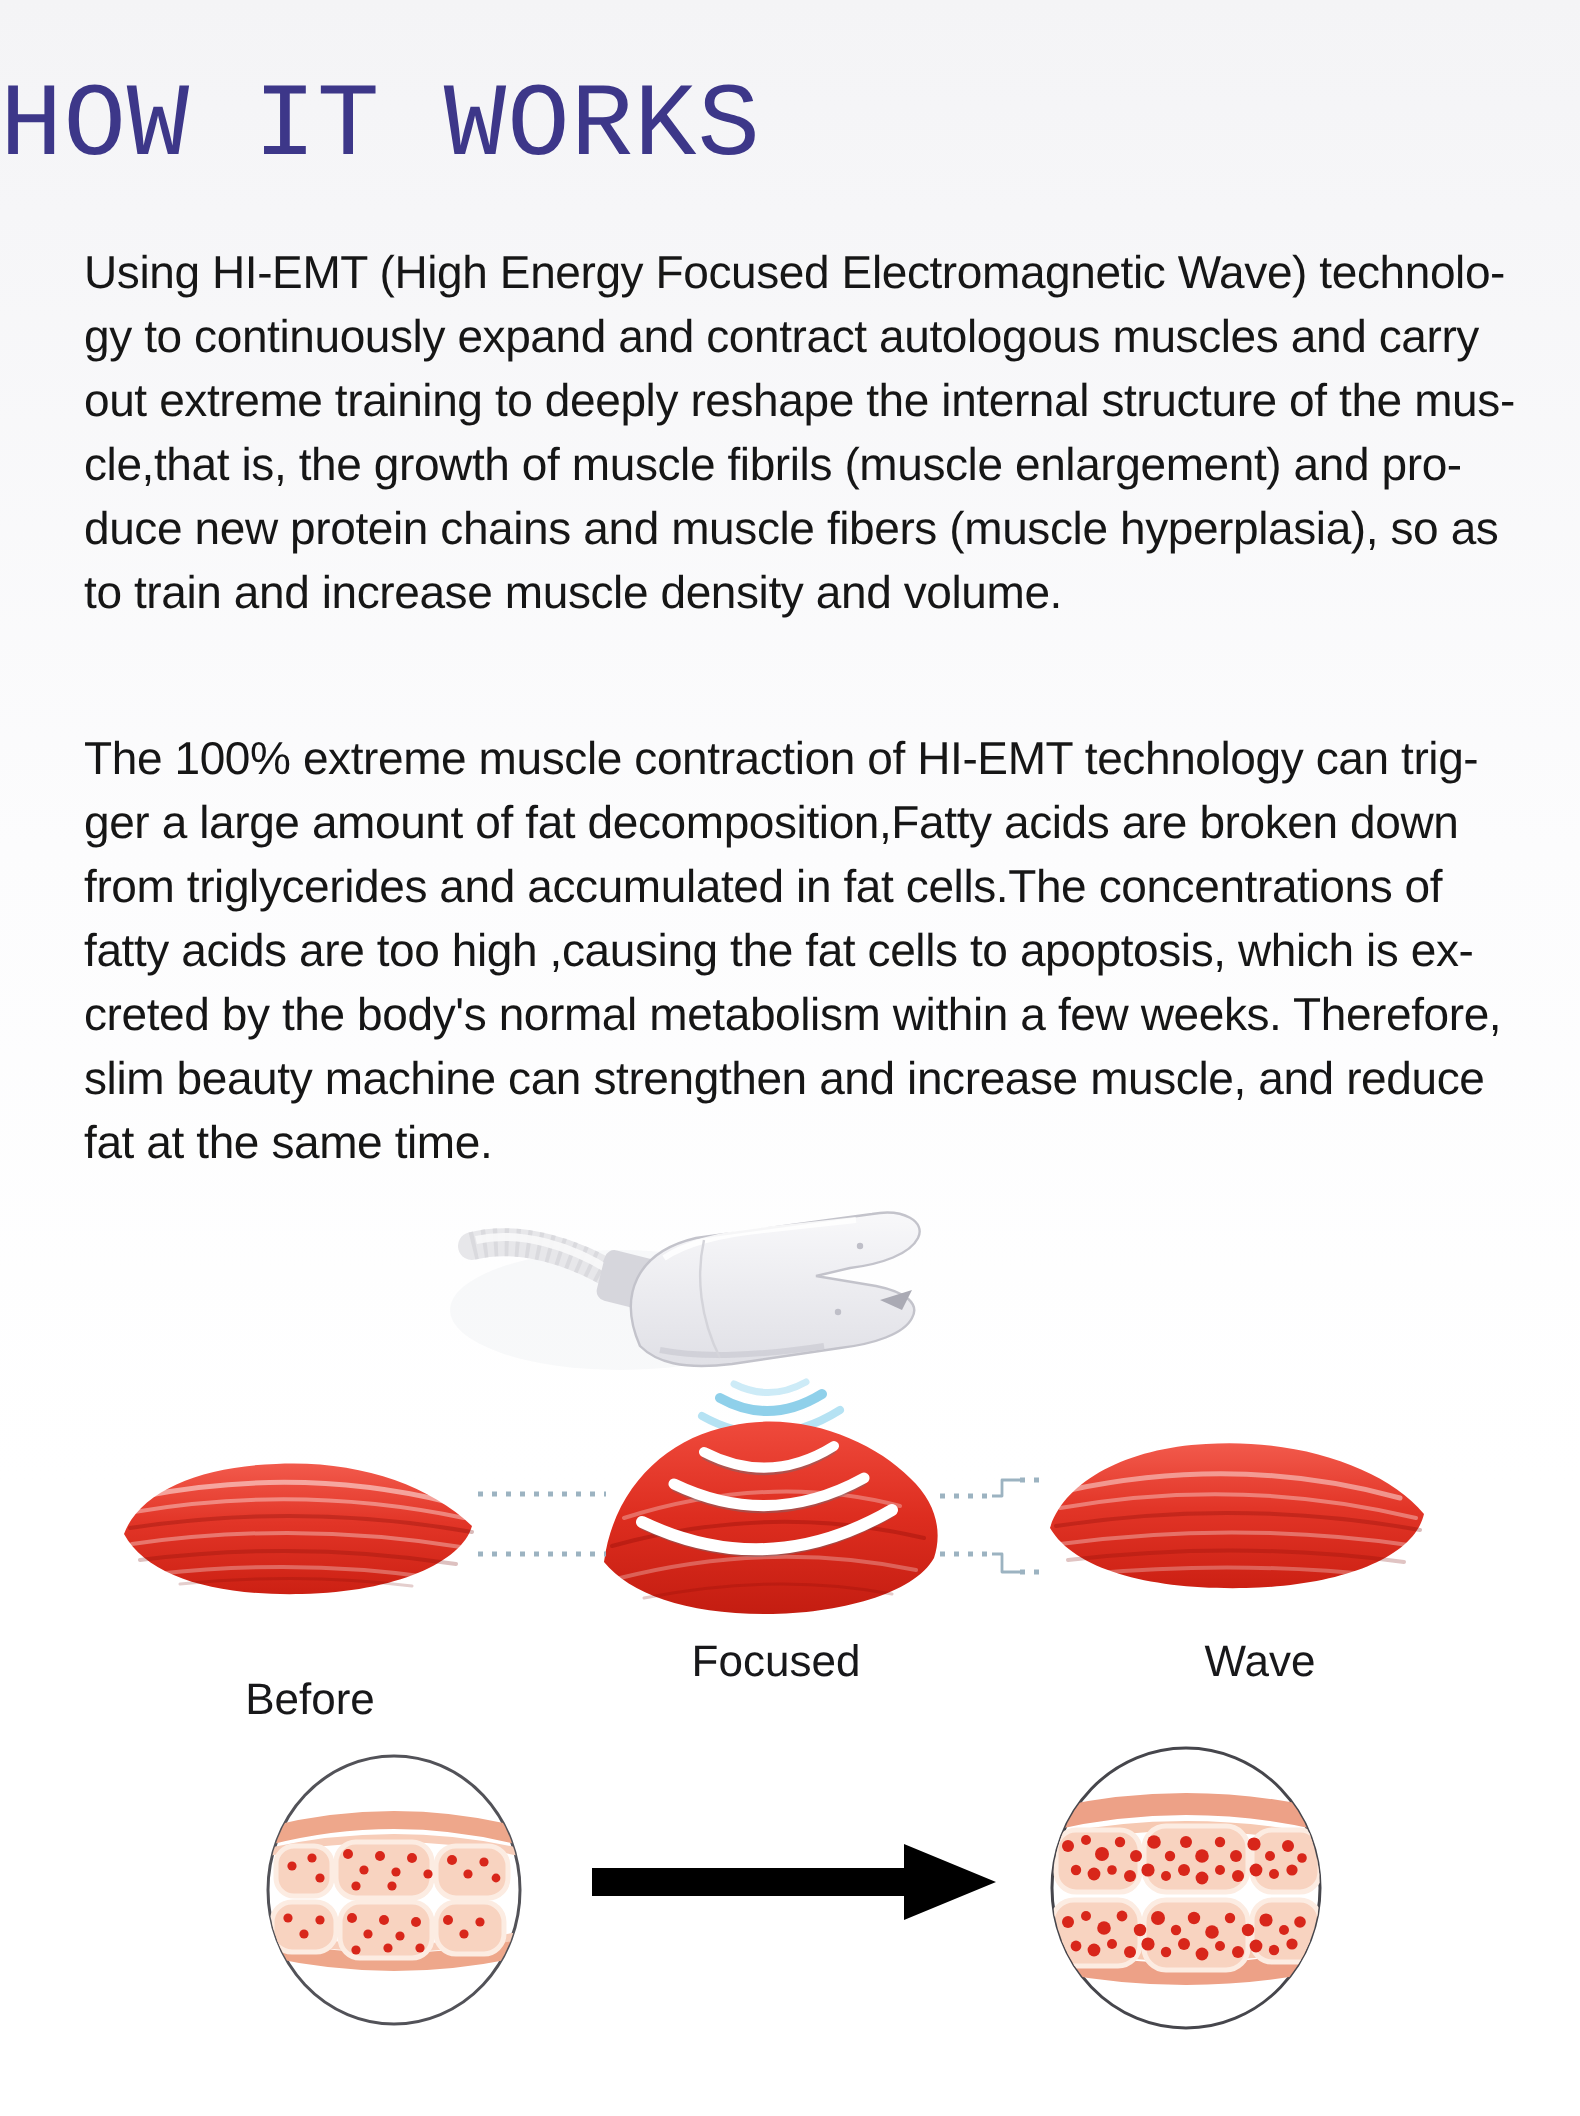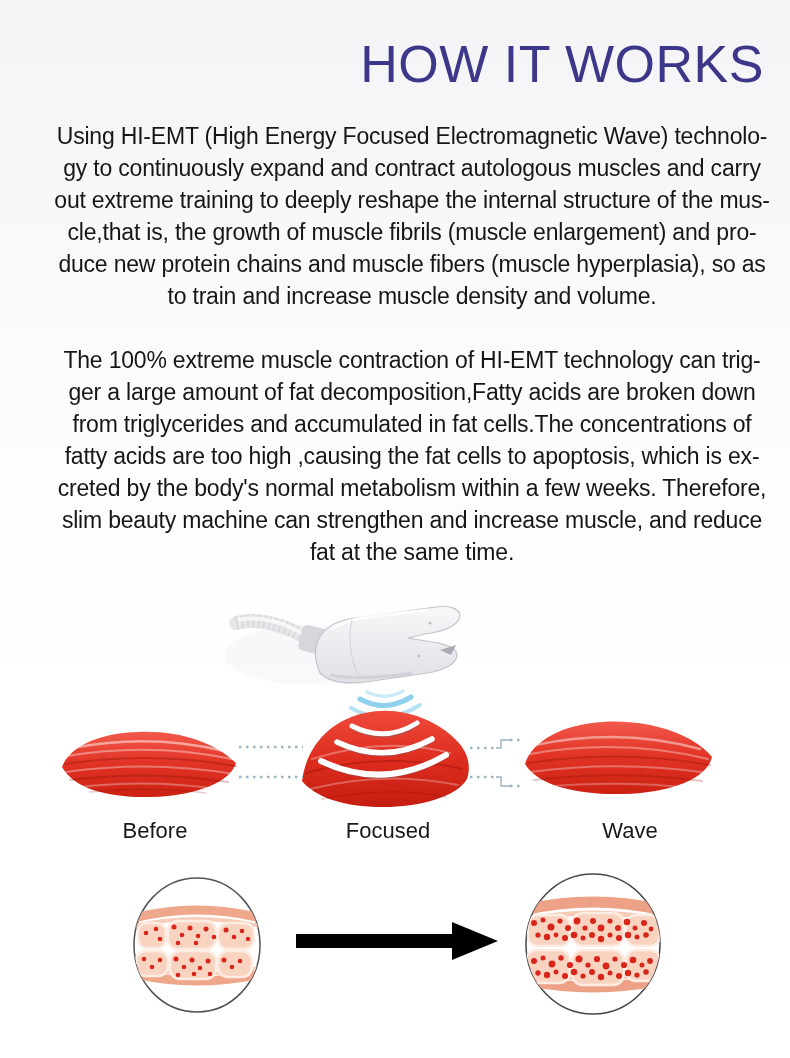--- a/index.html
+++ b/index.html
@@ -4,35 +4,35 @@
 <style>
   html,body{margin:0;padding:0;}
   body{
     width:790px;height:1058px;overflow:hidden;position:relative;
     background:linear-gradient(180deg,#f4f4f6 0%,#f6f6f8 10%,#fcfcfd 40%,#ffffff 70%,#ffffff 100%);
     font-family:"Liberation Sans", sans-serif;
   }
   .page{position:absolute;inset:0;}
   .title{
     position:absolute;top:34px;left:0;width:764px;margin:0;
-    text-align:right;font-size:52px;font-weight:400;letter-spacing:0.5px;
-    color:#3d3789;line-height:60px;
+    text-align:left;font-size:52px;font-weight:400;letter-spacing:0.5px;
+    color:#3d3789;line-height:60px;font-family:Liberation Mono, monospace;
   }
   .para{
     position:absolute;left:42px;width:740px;
     font-size:23px;line-height:32px;letter-spacing:-0.2px;
-    color:#161616;white-space:pre;text-align:center;
+    color:#161616;white-space:pre;
   }
   .p1{top:120px;}
-  .p2{top:344px;}
+  .p2{top:363px;}
   .diagram{position:absolute;top:593px;left:0;width:790px;height:265px;}
   .stage-label{
     position:absolute;top:818px;font-size:22px;color:#18181a;text-align:center;
   }
-  .lbl-before{left:100px;width:110px;}
+  .lbl-before{left:100px;width:110px;margin-top:19px;}
   .lbl-during{left:330px;width:116px;}
   .lbl-after{left:585px;width:90px;}
   .comparison{position:absolute;top:865px;left:0;width:790px;height:165px;}
   .abs{position:absolute;}
 </style>
 </head>
 <body>
 
 <div class="page">
 

